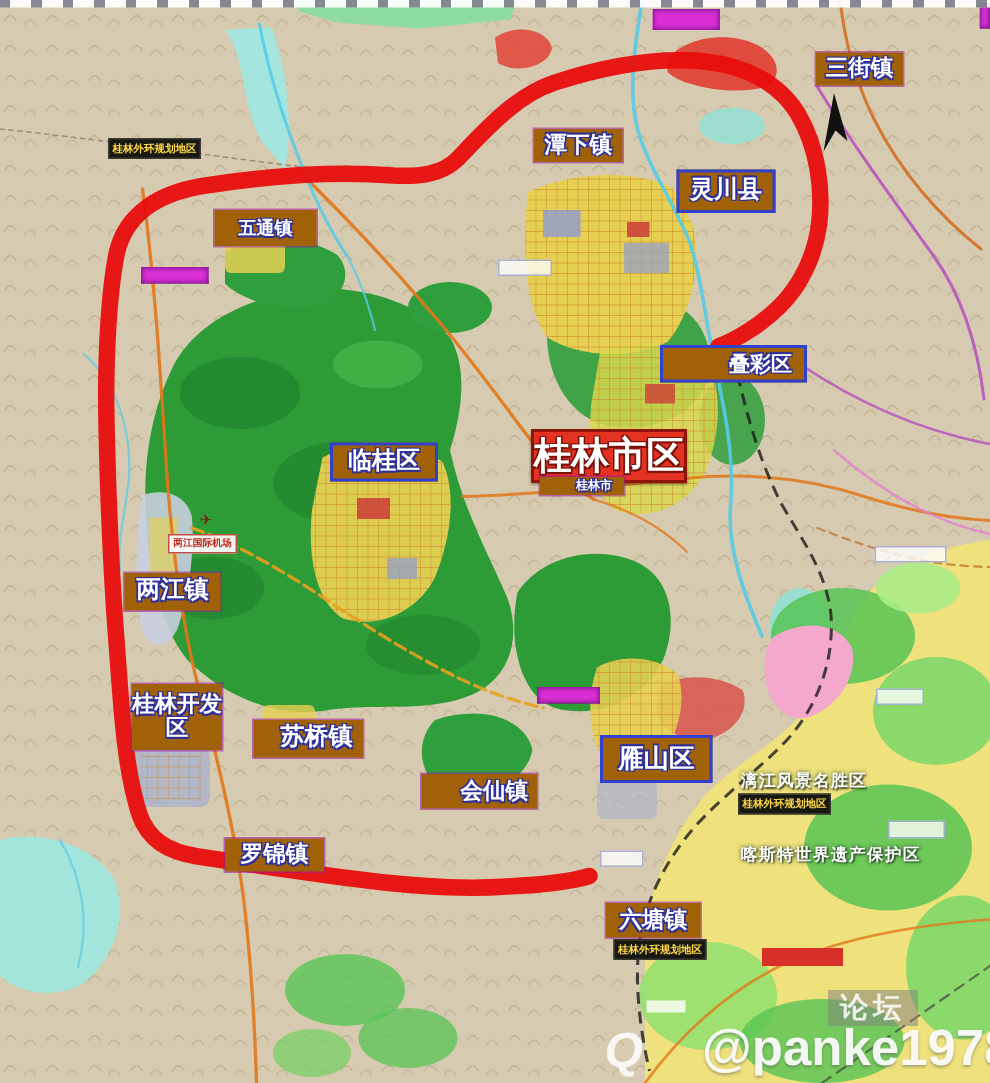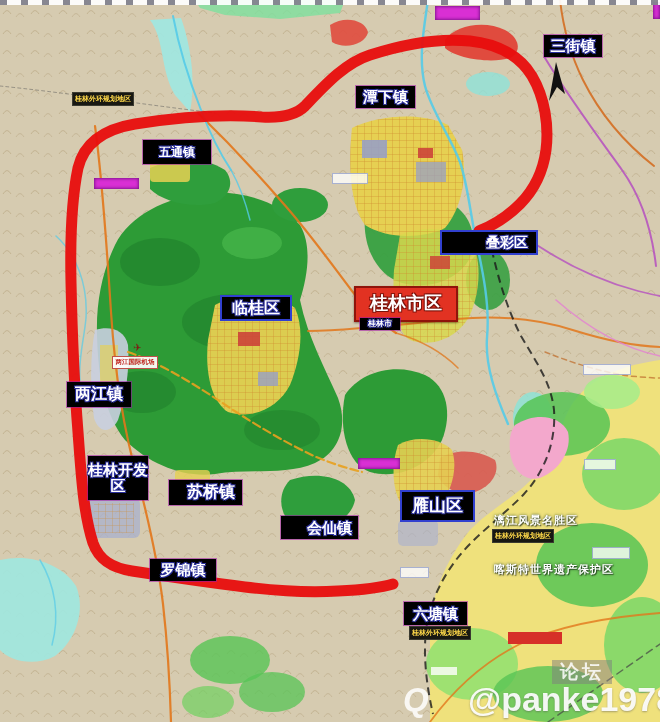--- a/index.html
+++ b/index.html
@@ -4,21 +4,21 @@
 <style>
   html,body{margin:0;padding:0;background:#222;}
   #stage{
     position:relative;width:660px;height:722px;overflow:hidden;
     background:#d6cbb0;
     font-family:"Liberation Sans","DejaVu Sans",sans-serif;
   }
   #stage svg{position:absolute;left:0;top:0;}
   .map-label{
     position:absolute;display:flex;align-items:center;justify-content:center;
-    background:#000000;color:#fff;font-weight:bold;text-align:center;
+    background:#a16207;color:#fff;font-weight:bold;text-align:center;
     line-height:1.06;word-break:break-all;
     text-shadow:-1px -1px 0 #2a2f9c,1px -1px 0 #2a2f9c,-1px 1px 0 #2a2f9c,1px 1px 0 #2a2f9c;
     box-shadow:0 0 0 1px rgba(160,20,170,.55);
     z-index:30;
   }
   .blue-border{border:2px solid #3140cf;box-shadow:none;}
   .city-label{
     background:#e23222;border:2px solid #8f140b;
     text-shadow:-1px -1px 0 #7a120a,1px -1px 0 #7a120a,-1px 1px 0 #7a120a,1px 1px 0 #7a120a;
     box-shadow:0 1px 2px rgba(0,0,0,.4);
@@ -205,26 +205,27 @@
   <div class="mini-white-label" style="left:592px;top:547px;width:36px;height:10px;"></div>
   <div class="mini-white-label" style="left:584px;top:459px;width:30px;height:9px;"></div>
 
   <div class="road-tag" style="left:435px;top:6px;width:45px;height:14px;"></div>
   <div class="road-tag" style="left:94px;top:178px;width:45px;height:11px;"></div>
   <div class="road-tag" style="left:358px;top:458px;width:42px;height:11px;"></div>
   <div class="road-tag" style="left:653px;top:2px;width:7px;height:17px;"></div>
 
   <div class="map-label" style="left:544px;top:35px;width:58px;height:22px;font-size:15px;">三街镇</div>
   <div class="map-label" style="left:356px;top:86px;width:59px;height:22px;font-size:15px;">潭下镇</div>
+  <div class="map-label blue-border" style="left:451px;top:113px;width:62px;height:25px;font-size:16px;">灵川县</div>
   <div class="map-label" style="left:143px;top:140px;width:68px;height:24px;font-size:12px;">五通镇</div>
   <div class="map-label blue-border" style="left:440px;top:230px;width:58px;height:21px;font-size:14px;padding-left:36px;">叠彩区</div>
   <div class="map-label blue-border" style="left:220px;top:295px;width:68px;height:22px;font-size:16px;">临桂区</div>
-  <div class="map-label city-label" style="left:354px;top:286px;width:100px;height:32px;font-size:18px;">桂林市区</div>
-  <div class="map-label" style="left:360px;top:318px;width:40px;height:12px;font-size:8px;">桂林市</div>
-  <div class="map-label" style="left:67px;top:382px;width:64px;height:25px;font-size:16px;">两江镇</div>
+  <div class="map-label city-label" style="left:354px;top:286px;width:100px;height:32px;font-size:25px;">桂林市区</div>
+  <div class="map-label" style="left:360px;top:318px;width:40px;height:12px;font-size:8px;padding-left:16px;">桂林市</div>
+  <div class="map-label" style="left:83px;top:382px;width:64px;height:25px;font-size:16px;">两江镇</div>
   <div class="map-label" style="left:88px;top:456px;width:60px;height:44px;font-size:15px;">桂林开发区</div>
   <div class="map-label" style="left:169px;top:480px;width:62px;height:25px;font-size:16px;padding-left:11px;">苏桥镇</div>
   <div class="map-label" style="left:281px;top:516px;width:57px;height:23px;font-size:15px;padding-left:20px;">会仙镇</div>
   <div class="map-label blue-border" style="left:400px;top:490px;width:71px;height:28px;font-size:17px;">雁山区</div>
   <div class="map-label" style="left:150px;top:559px;width:66px;height:22px;font-size:15px;">罗锦镇</div>
   <div class="map-label" style="left:404px;top:602px;width:63px;height:23px;font-size:15px;">六塘镇</div>
 
   <div class="note-box" style="left:72px;top:92px;width:60px;height:12px;">桂林外环规划地区</div>
   <div class="note-box" style="left:492px;top:529px;width:60px;height:12px;">桂林外环规划地区</div>
   <div class="note-box" style="left:409px;top:626px;width:60px;height:12px;">桂林外环规划地区</div>

